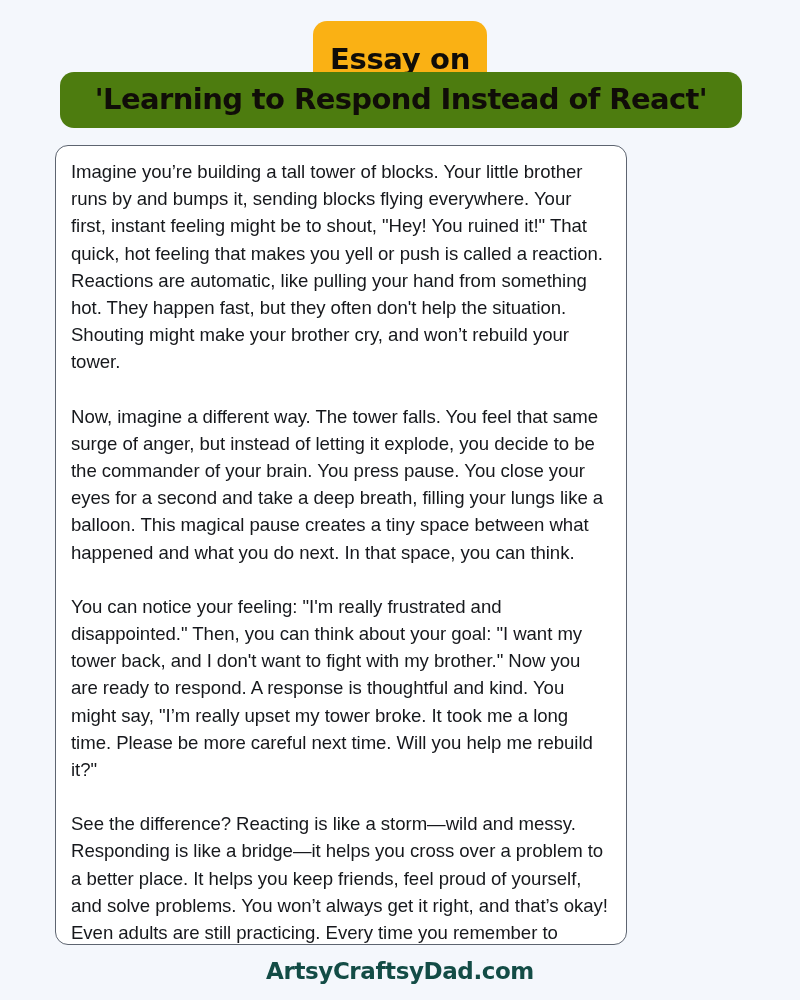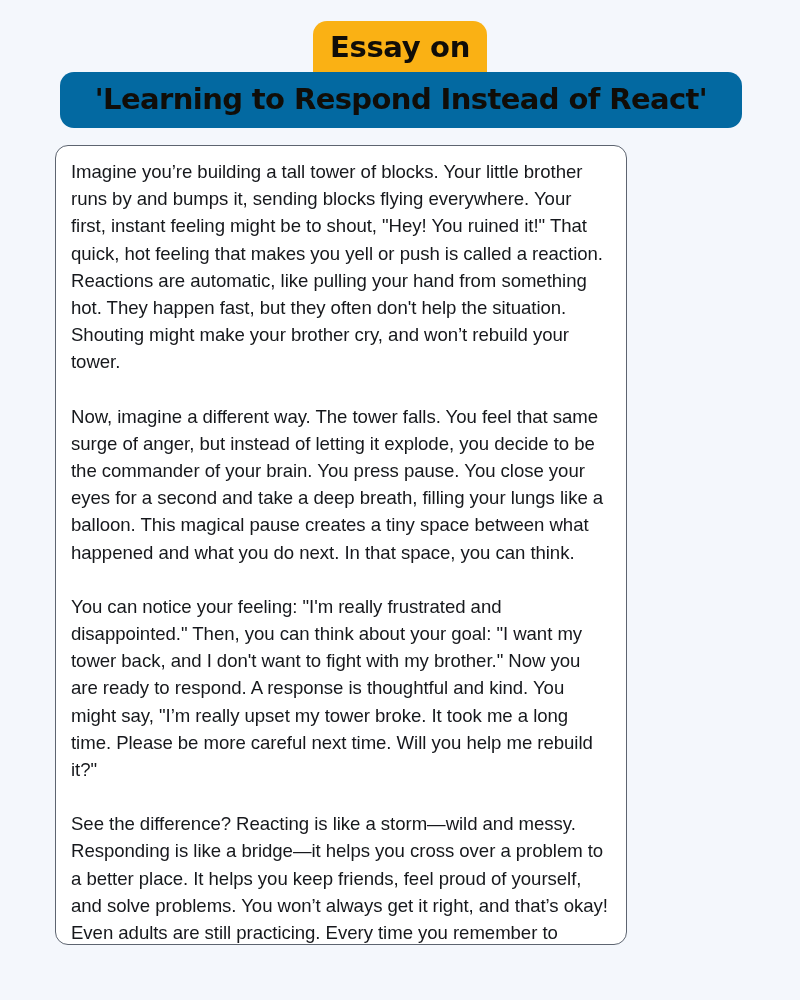--- a/index.html
+++ b/index.html
@@ -32,42 +32,42 @@
 
   .banner-tab {
     position: absolute;
     left: 313px;
     top: 21px;
     width: 174px;
     height: 56px;
     background: #FAB114;
     border-radius: 14px 14px 0 0;
     display: flex;
-    align-items: center;
+    align-items: flex-end;
     justify-content: center;
     box-sizing: border-box;
   }
 
   .banner-tab-text {
     font-family: "DejaVu Sans", sans-serif;
     font-size: 29px;
     font-weight: bold;
     color: #100d08;
     letter-spacing: -0.3px;
     line-height: 1;
     padding-bottom: 3px;
   }
 
   .banner-main {
     position: absolute;
     left: 60px;
     top: 72px;
     width: 682px;
     height: 56px;
-    background: #0369a1;
+    background: #4d7c0f;
     border-radius: 14px;
     display: flex;
     align-items: center;
     justify-content: center;
     box-sizing: border-box;
   }
 
   .banner-main-text {
     font-family: "DejaVu Sans", sans-serif;
     font-size: 29px;
@@ -143,14 +143,17 @@
 
   <div class="essay-card">
     <div class="essay-body">
       <p class="essay-paragraph">Imagine you’re building a tall tower of blocks. Your little brother runs by and bumps it, sending blocks flying everywhere. Your first, instant feeling might be to shout, "Hey! You ruined it!" That quick, hot feeling that makes you yell or push is called a reaction. Reactions are automatic, like pulling your hand from something hot. They happen fast, but they often don't help the situation. Shouting might make your brother cry, and won’t rebuild your tower.</p>
       <p class="essay-paragraph">Now, imagine a different way. The tower falls. You feel that same surge of anger, but instead of letting it explode, you decide to be the commander of your brain. You press pause. You close your eyes for a second and take a deep breath, filling your lungs like a balloon. This magical pause creates a tiny space between what happened and what you do next. In that space, you can think.</p>
       <p class="essay-paragraph">You can notice your feeling: "I'm really frustrated and disappointed." Then, you can think about your goal: "I want my tower back, and I don't want to fight with my brother." Now you are ready to respond. A response is thoughtful and kind. You might say, "I’m really upset my tower broke. It took me a long time. Please be more careful next time. Will you help me rebuild it?"</p>
       <p class="essay-paragraph">See the difference? Reacting is like a storm—wild and messy. Responding is like a bridge—it helps you cross over a problem to a better place. It helps you keep friends, feel proud of yourself, and solve problems. You won’t always get it right, and that’s okay! Even adults are still practicing. Every time you remember to breathe first and think second, you are training your brain to be strong, calm, and smart. You are learning to be the hero of your own story, not a character who gets blown around by every gust of wind.</p>
     </div>
   </div>
 
+  <div class="site-footer">
+    <span class="site-footer-text">ArtsyCraftsyDad.com</span>
+  </div>
 
 </div>
 
 </body></html>

